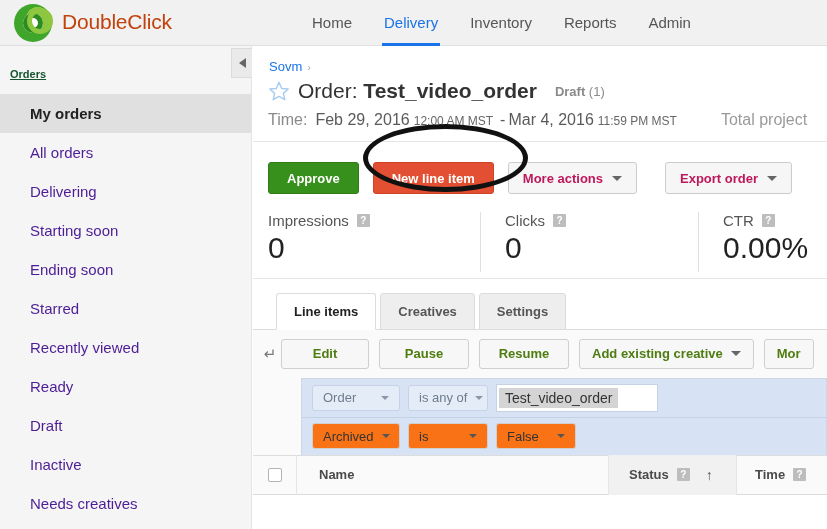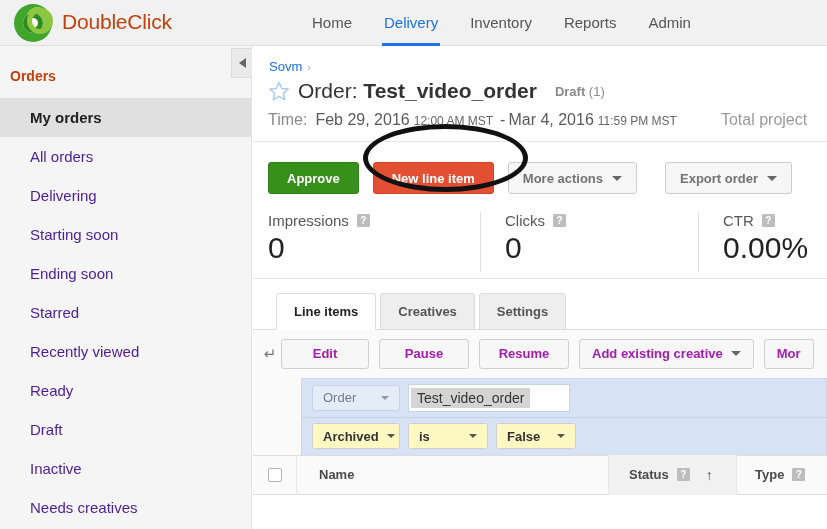--- a/index.html
+++ b/index.html
@@ -55,22 +55,23 @@
     content: ""; position: absolute; left: 14px; right: 14px; bottom: 0;
     height: 3px; background: #1a73e8;
   }
 
   
   .sidebar {
     position: absolute; left: 0; top: 46px; width: 252px; height: 483px;
     background: #f5f5f5; border-right: 1px solid #e4e4e4;
   }
   .sidebar-title {
-    font-size: 14px; font-weight: bold; color: #c2410c;
+    font-size: 11px; font-weight: bold; color: #14532d;
     padding: 22px 0 14px 10px;
+    text-decoration: underline;
   }
   .side-item {
     font-size: 15px; color: #4c1d95; padding: 11px 0 11px 30px; cursor: pointer;
   }
   .side-item.selected { background: #e0e0e0; color: #212121; font-weight: bold; }
 
   
   .collapse-handle {
     position: absolute; left: 231px; top: 48px; width: 21px; height: 30px;
     background: #eaeaea; border: 1px solid #dcdcdc; border-right: none;
@@ -107,21 +108,21 @@
   .total-proj { padding-left: 40px; color: #9a9a9a; font-size: 16px; }
 
   .rule { height: 1px; background: #e6e6e6; margin-top: 12px; }
 
   
   .actions { display: flex; align-items: center; padding: 20px 0 0 15px; position: relative; }
   .btn {
     font-size: 13px; font-weight: bold; border-radius: 3px; cursor: pointer;
     display: inline-flex; align-items: center; justify-content: center;
     height: 32px; padding: 10px 14px; border: 1px solid #ccc;
-    background: #f6f6f6; color: #737373; white-space: nowrap;
+    background: #f6f6f6; color: #be185d; white-space: nowrap;
   }
   .btn-green { background: #38901c; border-color: #2f7d16; color: #fff; padding: 0 18px; }
   .btn-red { background: #e34f33; border-color: #cf4226; color: #fff; padding: 0 18px; }
   .btn + .btn { margin-left: 14px; }
   .btn .dd { margin-left: 9px; width: 0; height: 0;
     border-left: 5px solid transparent; border-right: 5px solid transparent;
     border-top: 5px solid #666; }
   .annot-ellipse {
     position: absolute; left: 110px; top: -18px; width: 165px; height: 68px;
     border: 5px solid #111; border-radius: 50%; pointer-events: none; z-index: 5;
@@ -147,21 +148,21 @@
     padding: 10px 17px; border: 1px solid #dcdcdc; background: #eeeeee;
     border-radius: 3px 3px 0 0; margin-right: 4px;
   }
   .tab.active { background: #fff; color: #222; border-bottom-color: #fff; }
 
   
   .panel { margin: -1px 0 0 0; border-top: 1px solid #dcdcdc; background: #fafafa; }
   .toolbar { display: flex; align-items: center; padding: 9px 0 9px 6px; }
   .undo-icon { width: 22px; flex: none; text-align: center; color: #777; font-size: 15px; cursor: pointer; }
   .tb-btn {
-    font-size: 13px; font-weight: bold; color: #a21caf; background: #f7f7f7;
+    font-size: 13px; font-weight: bold; color: #4d7c0f; background: #f7f7f7;
     border: 1px solid #cfcfcf; border-radius: 3px; height: 30px;
     display: inline-flex; align-items: center; justify-content: center;
     cursor: pointer; white-space: nowrap;
   }
   .tb-w1 { width: 88px; }
   .tb-w2 { width: 90px; }
   .tb-btn + .tb-btn { margin-left: 10px; }
   .tb-btn.wide { padding: 0 12px; }
   .tb-btn .dd { margin-left: 8px; width: 0; height: 0;
     border-left: 5px solid transparent; border-right: 5px solid transparent;
@@ -173,21 +174,21 @@
     display: flex; align-items: center; background: #d7e3f4;
     padding: 8px 0 8px 10px; height: 38px;
   }
   .filter-row + .filter-row { border-top: 1px solid #c4d2e7; }
   .f-sel {
     font-size: 13px; color: #6f7c8c; background: #e4ecf8;
     border: 1px solid #c6d3e6; border-radius: 3px; height: 26px;
     display: inline-flex; align-items: center; justify-content: center;
     padding: 0 10px; cursor: pointer; white-space: nowrap;
   }
-  .f-sel.solid { background: #fef9c3; border-color: #cfcfcf; color: #333; font-weight: bold; }
+  .f-sel.solid { background: #f97316; border-color: #cfcfcf; color: #333; font-weight: normal; }
   .f-sel + .f-sel, .f-input { margin-left: 8px; }
   .f-sel .dd { margin-left: 8px; width: 0; height: 0;
     border-left: 4px solid transparent; border-right: 4px solid transparent;
     border-top: 4px solid #8b98aa; }
   .f-sel.solid .dd { border-top-color: #555; }
   .f-w-order { width: 88px; justify-content: space-between; }
   .f-w-isany { width: 80px; justify-content: space-between; }
   .f-w-arch { width: 88px; justify-content: space-between; }
   .f-w-is { width: 80px; justify-content: space-between; }
   .f-w-false { width: 80px; justify-content: space-between; }
@@ -346,20 +347,24 @@
         </div>
         <div class="tb-btn wide">Mor</div>
       </div>
 
       <div class="filters">
         <div class="filter-row">
           <div class="f-sel f-w-order">
             <span>Order</span>
             <span class="dd"></span>
           </div>
+          <div class="f-sel f-w-isany">
+            <span>is any of</span>
+            <span class="dd"></span>
+          </div>
           <div class="f-input">
             <span class="chip">Test_video_order</span>
           </div>
         </div>
         <div class="filter-row">
           <div class="f-sel solid f-w-arch">
             <span>Archived</span>
             <span class="dd"></span>
           </div>
           <div class="f-sel solid f-w-is">
@@ -379,19 +384,19 @@
         </div>
         <div class="th th-name">
           <span>Name</span>
         </div>
         <div class="th th-status">
           <span>Status</span>
           <span class="help-icon">?</span>
           <span class="sort-arrow">↑</span>
         </div>
         <div class="th th-type">
-          <span>Type</span>
+          <span>Time</span>
           <span class="help-icon">?</span>
         </div>
       </div>
     </div>
   </div>
 </div>
 
 </body></html>

